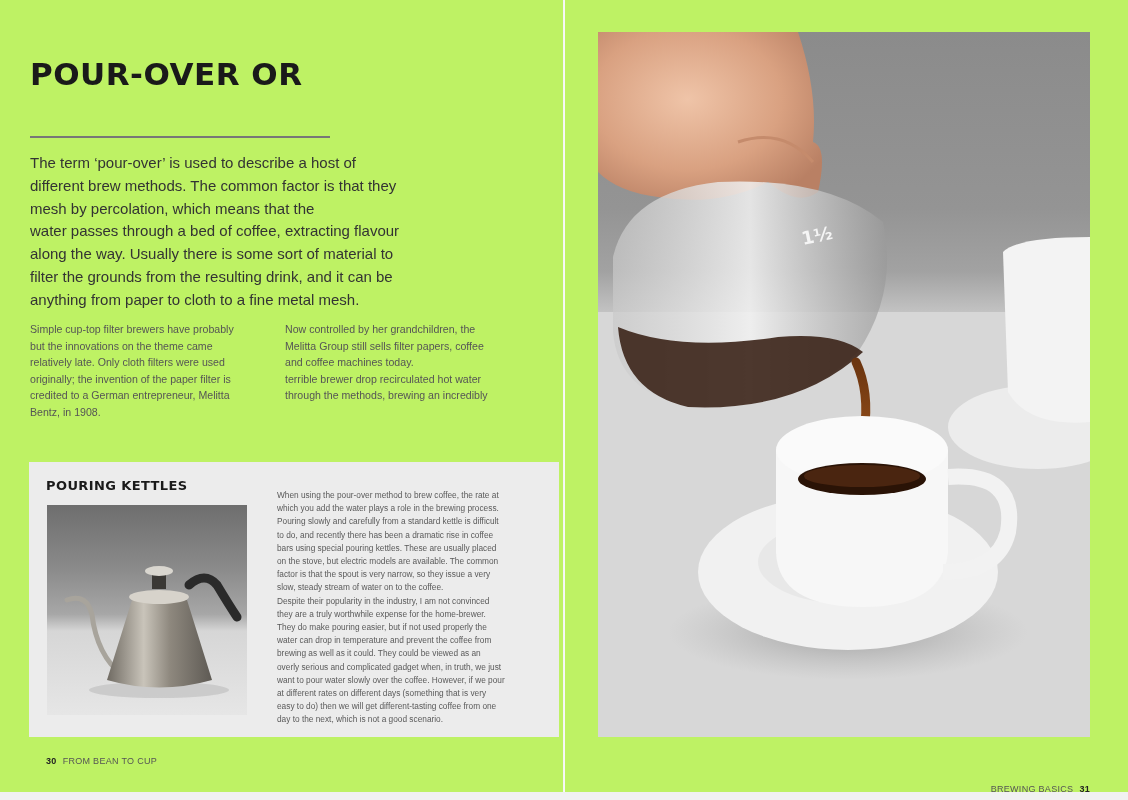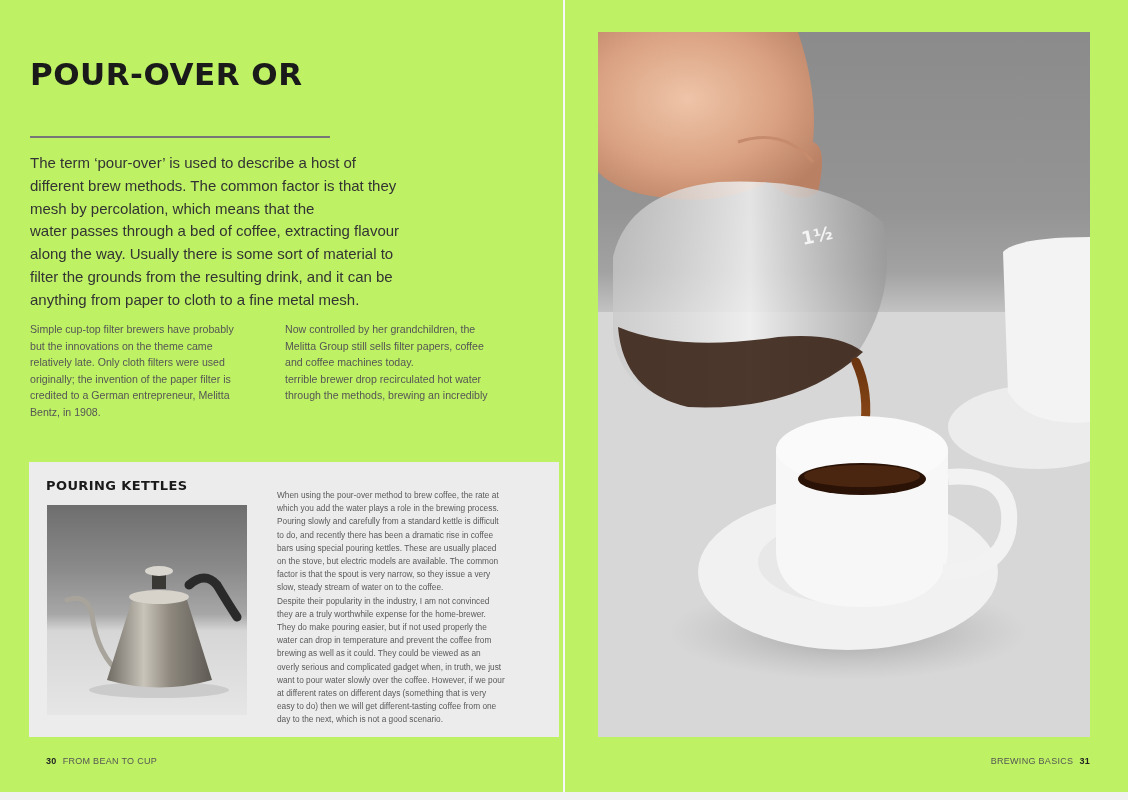--- a/index.html
+++ b/index.html
@@ -24,21 +24,21 @@
   .sidebar-title{position:absolute;left:17px;top:16px;margin:0;font-family:"DejaVu Sans",sans-serif;font-weight:bold;font-size:13px;letter-spacing:0.4px;color:#1a1a1a;}
   .kettle-photo{position:absolute;left:18px;top:43px;width:200px;height:210px;overflow:hidden;background:linear-gradient(180deg,#6e6e6e 0%,#8a8a8a 30%,#a7a7a7 52%,#d6d6d6 60%,#e6e6e6 100%);}
   .kettle-photo svg{position:absolute;left:0;top:0;}
   .sidebar-text{position:absolute;left:236px;top:15px;width:250px;margin:12px;font-family:"Liberation Sans",sans-serif;font-size:8.3px;line-height:13.2px;color:#5a5a5a;}
   .sidebar-text span{display:block;white-space:nowrap;}
 
   .main-photo{position:absolute;left:598px;top:32px;width:492px;height:705px;overflow:hidden;background:linear-gradient(180deg,#8b8b8b 0%,#949494 25%,#a2a2a2 34%,#c4c4c4 40%,#d3d3d3 60%,#dedede 100%);}
   .main-photo svg{position:absolute;left:0;top:0;}
 
   .footer-left{position:absolute;left:30px;top:756px;font-size:9px;letter-spacing:0.3px;color:#555;}
-  .footer-right{position:absolute;right:38px;top:756px;font-size:9px;letter-spacing:0.3px;color:#555;}
+  .footer-right{position:absolute;right:38px;top:784px;font-size:9px;letter-spacing:0.3px;color:#555;}
   .pnum{font-weight:bold;color:#222;}
   .footer-left .pnum{margin-right:6px;margin-left:16px;}
   .footer-right .pnum{margin-left:6px;}
 </style>
 </head>
 <body>
 
 <div class="spread">
   <div class="gutter"></div>
 

